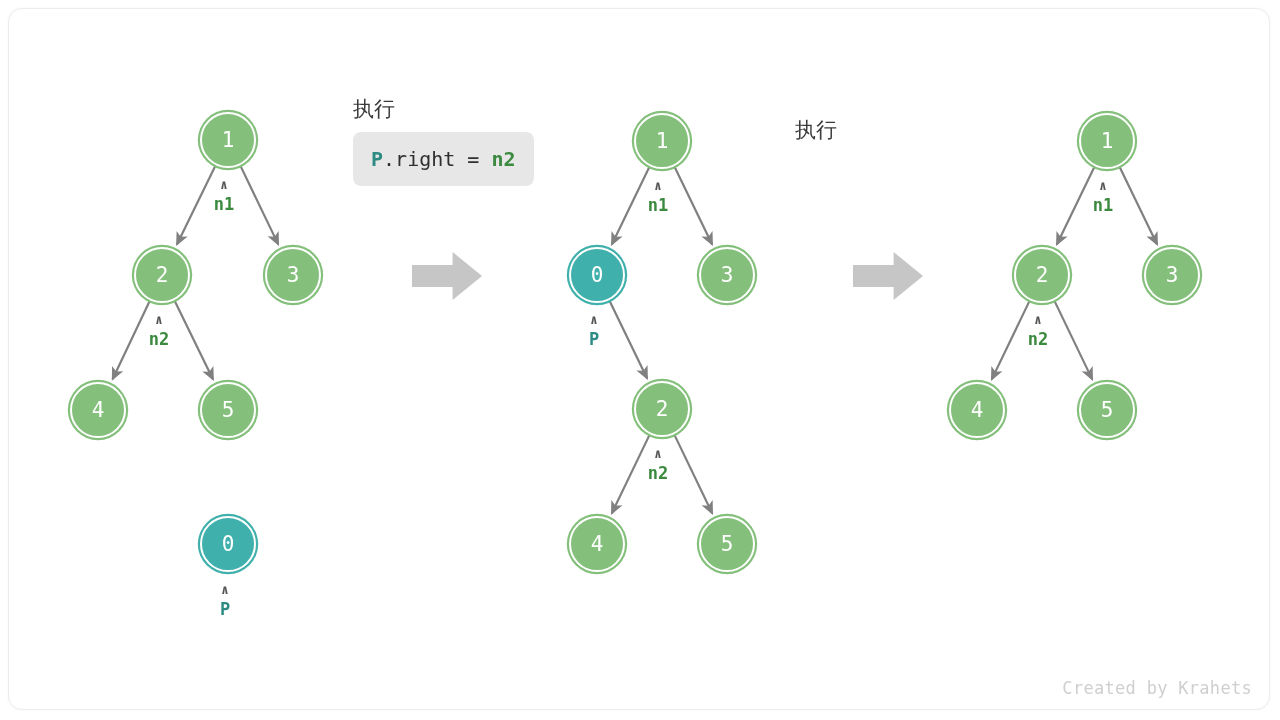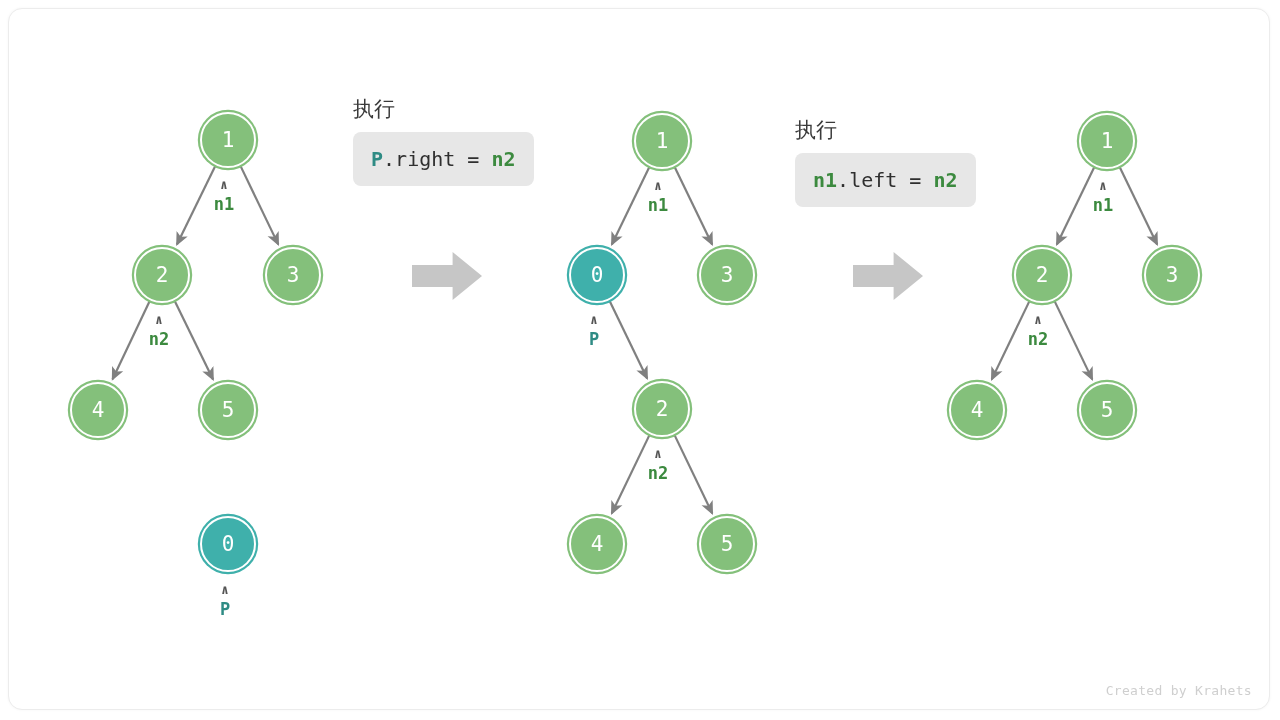--- a/index.html
+++ b/index.html
@@ -114,21 +114,21 @@
   .tok-green { color: #3c8a3f; font-weight: bold; }
   .tok-teal  { color: #2e8b84; font-weight: bold; }
   .tok-plain { color: #2f2f2f; }
 
   
   #credit {
     position: absolute;
     right: 28px;
     bottom: 22px;
     font-family: "DejaVu Sans Mono", "Liberation Mono", monospace;
-    font-size: 13px;
+    font-size: 17px;
     color: #cfcfcf;
     letter-spacing: 0.3px;
   }
 </style>
 </head>
 <body>
 
 <div id="canvas">
   <div id="card"></div>
 
@@ -203,17 +203,17 @@
       <div class="node green" style="left: 1079px; top: 382px;">5</div>
       <div class="ptr" style="left: 1071px; top: 179px;">
         <span class="caret">∧</span>
         <span class="lbl green">n1</span>
       </div>
       <div class="ptr" style="left: 1006px; top: 313px;">
         <span class="caret">∧</span>
         <span class="lbl green">n2</span>
       </div>
       <div class="step" style="left: 353px; top: 96px;"><div class="step-title">执行</div><div class="codebox"><div class="line"><span class="tok-teal">P</span><span class="tok-plain">.right = </span><span class="tok-green">n2</span></div></div></div>
-      <div class="step" style="left: 795px; top: 117px;"><div class="step-title">执行</div><div class="codebox"><div class="line"><span class="tok-green">n1</span><span class="tok-plain">.left = </span><span class="tok-green">n2</span></div></div></div>
+      <div class="step" style="left: 795px; top: 117px;"><div class="step-title">执行</div></div>
     </div>
 
   <div id="credit">Created by Krahets</div>
 </div>
 
 </body></html>

